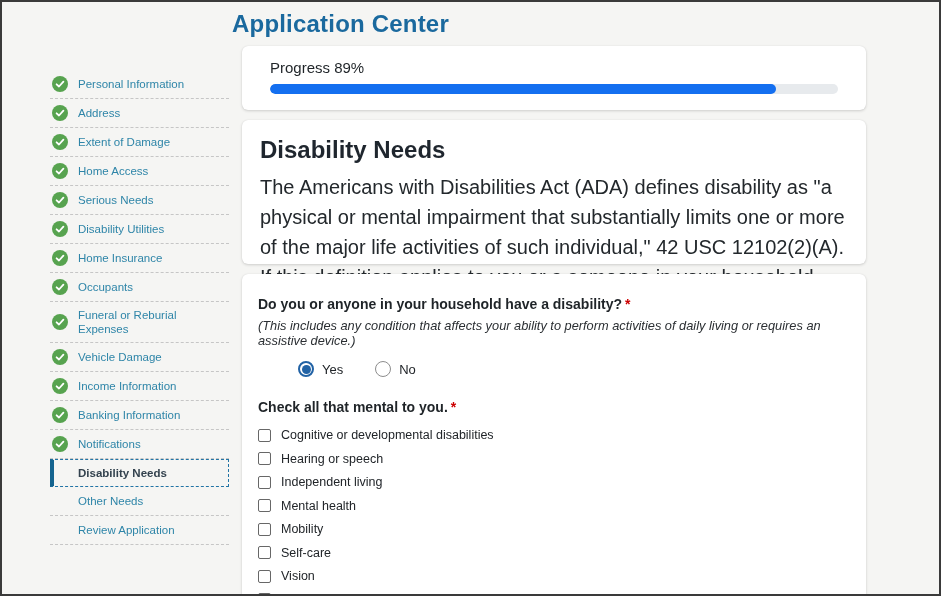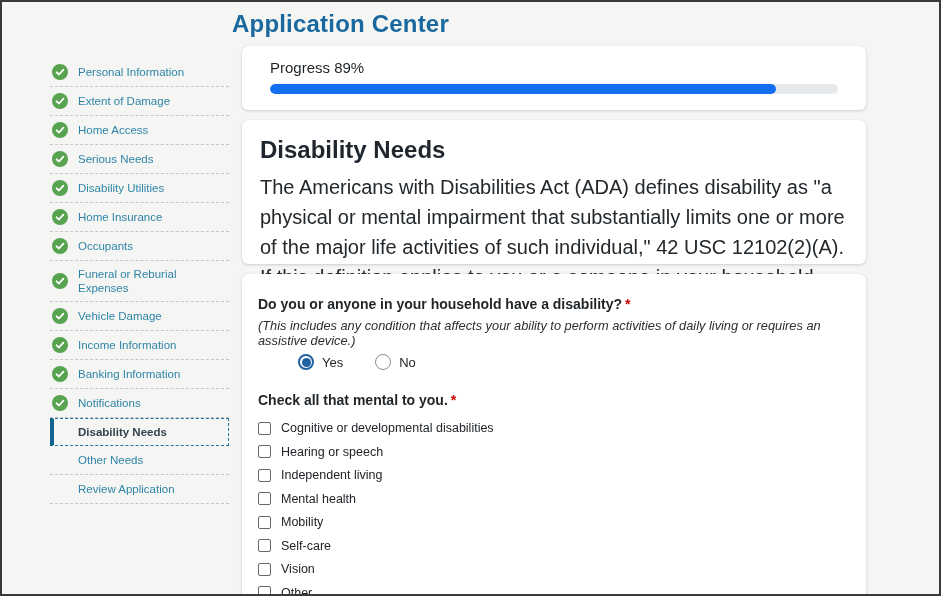--- a/index.html
+++ b/index.html
@@ -22,21 +22,21 @@
     overflow:hidden;
     font-family:"Liberation Sans", sans-serif;
     -webkit-font-smoothing:antialiased;
   }
   .app-title{
     position:absolute;left:230px;top:8px;margin:0;
     font-size:24px;font-weight:700;color:var(--title-blue);
     letter-spacing:.2px;
   }
   
-  .sidebar{position:absolute;left:48px;top:56px;width:179px;}
+  .sidebar{position:absolute;left:48px;top:68px;width:179px;}
   .side-item{
     display:flex;align-items:center;gap:10px;
     padding:6px 2px;border-bottom:1px dashed #c6c6c6;cursor:pointer;
   }
   .icon-slot{width:16px;height:16px;flex:0 0 16px;display:inline-flex;}
   .side-label{font-size:11.5px;color:var(--link-teal);line-height:14px;}
   .side-item.active{
     border:1px dashed var(--focus-dash);
     border-left:4px solid var(--active-bar);
     padding:6px 2px 6px 24px;
@@ -53,21 +53,21 @@
   .progress-track{margin-top:8px;height:10px;border-radius:6px;background:#e7eaed;overflow:hidden;}
   .progress-fill{height:100%;border-radius:6px;background:var(--progress-blue);}
   .intro-card{top:118px;height:144px;padding:12px 18px;}
   .intro-card h2{margin:4px 0 8px;font-size:24px;font-weight:600;color:#1f262e;}
   .intro-card p{margin:0;font-size:20px;line-height:1.5;color:#23282c;max-width:592px;}
   .intro-card p + p{margin-top:13px;}
   .form-card{top:272px;height:334px;padding:22px 16px;}
   .q-label{font-size:14px;font-weight:700;color:#1f2428;}
   .req{color:var(--required-red);font-weight:700;margin-left:3px;}
   .q-hint{margin-top:6px;font-size:12.8px;font-style:italic;color:#2b2f33;}
-  .radio-row{display:flex;align-items:center;gap:32px;margin-top:6px;padding-left:40px;}
+  .radio-row{display:flex;align-items:center;gap:32px;margin-top:13px;padding-left:40px;}
   .radio-option{display:flex;align-items:center;gap:8px;cursor:pointer;}
   .radio-circle{
     width:16px;height:16px;border-radius:50%;
     border:1px solid #8d8d8d;background:#fff;position:relative;flex:0 0 16px;
   }
   .radio-circle.checked{border:2px solid var(--radio-blue);}
   .radio-circle.checked::after{
     content:"";position:absolute;inset:1.5px;border-radius:50%;background:var(--radio-blue);
   }
   .radio-text{font-size:13px;color:#212529;}
@@ -95,20 +95,29 @@
       </span>
       <span class="side-label">Personal Information</span>
     </div>
     <div class="side-item">
       <span class="icon-slot">
         <svg width="16" height="16" viewBox="0 0 16 16">
           <circle cx="8" cy="8" r="8" fill="#57a34f"></circle>
           <path d="M4.6 8.3 L7 10.5 L11.4 5.6" stroke="#fff" stroke-width="1.8" fill="none" stroke-linecap="round" stroke-linejoin="round"></path>
         </svg>
       </span>
+      <span class="side-label">Address</span>
+    </div>
+    <div class="side-item">
+      <span class="icon-slot">
+        <svg width="16" height="16" viewBox="0 0 16 16">
+          <circle cx="8" cy="8" r="8" fill="#57a34f"></circle>
+          <path d="M4.6 8.3 L7 10.5 L11.4 5.6" stroke="#fff" stroke-width="1.8" fill="none" stroke-linecap="round" stroke-linejoin="round"></path>
+        </svg>
+      </span>
       <span class="side-label">Extent of Damage</span>
     </div>
     <div class="side-item">
       <span class="icon-slot">
         <svg width="16" height="16" viewBox="0 0 16 16">
           <circle cx="8" cy="8" r="8" fill="#57a34f"></circle>
           <path d="M4.6 8.3 L7 10.5 L11.4 5.6" stroke="#fff" stroke-width="1.8" fill="none" stroke-linecap="round" stroke-linejoin="round"></path>
         </svg>
       </span>
       <span class="side-label">Home Access</span>

